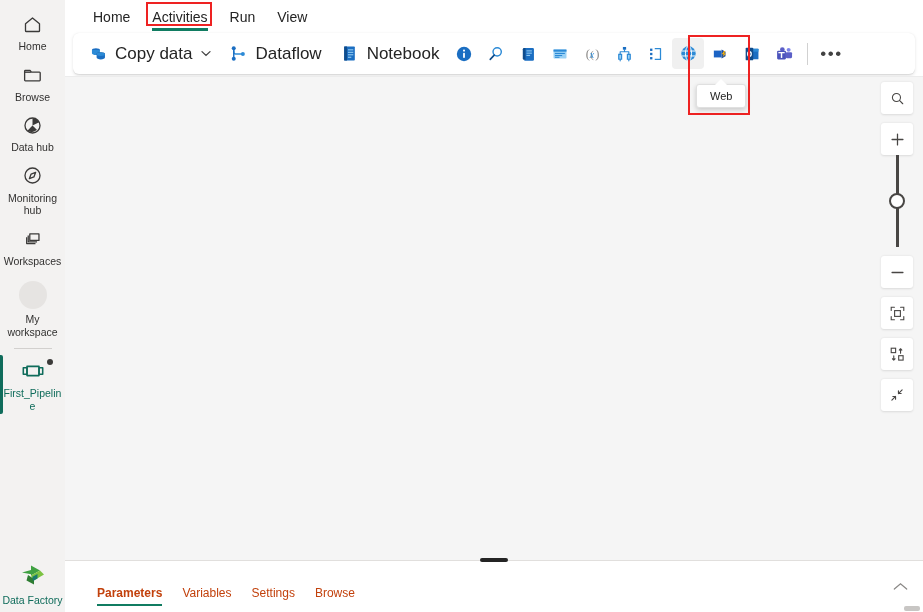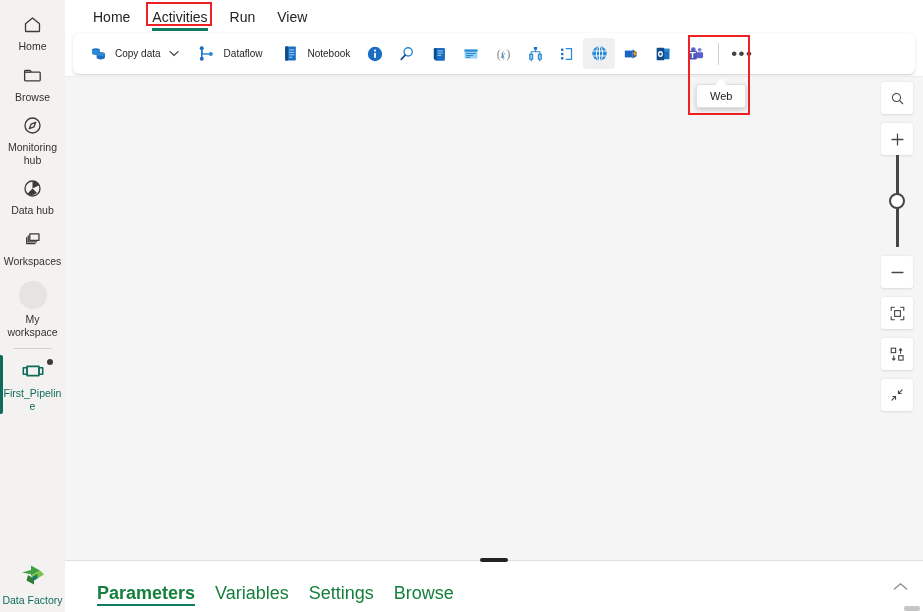--- a/index.html
+++ b/index.html
@@ -74,21 +74,21 @@
   #toolbar {
     height: 41px; background: #ffffff; border-radius: 6px;
     box-shadow: 0 1.2px 3.6px rgba(0,0,0,0.10), 0 0.3px 0.9px rgba(0,0,0,0.07);
     display: flex; align-items: center; padding: 0 6px;
     position: relative;
   }
   .tb-btn {
     height: 31px; display: flex; align-items: center; gap: 7px;
     padding: 0 9px; border-radius: 4px; cursor: pointer; white-space: nowrap;
   }
-  .tb-lbl { font-size: 10px; color: #242424; }
+  .tb-lbl { font-size: 17px; color: #242424; }
   .tb-ico { display: flex; align-items: center; justify-content: center; width: 20px; height: 20px; }
   .tb-ico-only { width: 32px; justify-content: center; padding: 0; }
   .tb-sep { width: 1px; height: 22px; background: #d1d1d1; margin: 0 7px; }
   .chev { font-size: 10px; color: #424242; margin-left: 1px; }
   .ellipsis-btn { font-size: 17px; color: #424242; letter-spacing: 1.5px; line-height: 10px; }
 
   
   .redbox { position: absolute; border: 2.5px solid #ee2222; pointer-events: none; z-index: 40; }
 
   
@@ -128,21 +128,21 @@
   }
 
   
   #bottom { flex: 0 0 52px; background: #ffffff; position: relative; border-top: 1px solid #e1dfdd; }
   #drag-handle {
     position: absolute; top: -3px; left: 50%; margin-left: -14px;
     width: 28px; height: 4px; background: #242424; border-radius: 2px; cursor: ns-resize;
   }
   #bottom-tabs { display: flex; align-items: flex-end; height: 100%; padding-left: 22px; }
   .b-tab {
-    font-size: 18px; color: #15803d; padding: 0 10px 11px 10px;
+    font-size: 12px; color: #c2410c; padding: 0 10px 11px 10px;
     cursor: pointer; position: relative; line-height: 16px;
   }
   .b-tab.active { font-weight: bold; }
   .b-tab.active::after {
     content: ""; position: absolute; left: 10px; right: 10px; bottom: 6px;
     height: 2.5px; background: #107c61;
   }
   #collapse-chevron {
     position: absolute; right: 13px; top: 50%; margin-top: -9px;
     width: 20px; height: 18px; display: flex; align-items: center; justify-content: center;
@@ -171,41 +171,41 @@
 
 
     <div class="rail-item">
       <div class="rail-ico">
         <svg width="21" height="21" viewBox="0 0 24 24" fill="none" stroke="#3b3a39" stroke-width="1.5" stroke-linejoin="round">
             <path d="M3.8 7.4h5.4l1.6 1.9H20a.8.8 0 0 1 .8.8v8.3a.8.8 0 0 1-.8.8H3.8a.8.8 0 0 1-.8-.8V8.2a.8.8 0 0 1 .8-.8z"></path>
             <path d="M3.2 9.4h7"></path>
           </svg>
       </div>
       <div class="rail-lbl">Browse</div>
-    </div>
-
-    <div class="rail-item">
-      <div class="rail-ico">
-        <svg width="21" height="21" viewBox="0 0 24 24" fill="none" stroke="#3b3a39" stroke-width="1.5">
-            <circle cx="12" cy="12" r="8.6"></circle>
-            <path d="M15.6 8.4 10.4 10.4 8.4 15.6 13.6 13.6 Z" stroke-linejoin="round"></path>
-          </svg>
-      </div>
-      <div class="rail-lbl">Monitoring hub</div>
     </div>
 
     <div class="rail-item">
       <div class="rail-ico">
         <svg width="21" height="21" viewBox="0 0 24 24">
             <circle cx="12" cy="12" r="8.6" fill="none" stroke="#3b3a39" stroke-width="1.5"></circle>
             <path d="M12 12 L12 3.6 A8.4 8.4 0 0 1 19.6 8.4 Z" fill="#3b3a39"></path>
             <path d="M12 12 L6.2 18 A8.4 8.4 0 0 0 17 16.8 Z" fill="#3b3a39"></path>
           </svg>
       </div>
       <div class="rail-lbl">Data hub</div>
+    </div>
+
+    <div class="rail-item">
+      <div class="rail-ico">
+        <svg width="21" height="21" viewBox="0 0 24 24" fill="none" stroke="#3b3a39" stroke-width="1.5">
+            <circle cx="12" cy="12" r="8.6"></circle>
+            <path d="M15.6 8.4 10.4 10.4 8.4 15.6 13.6 13.6 Z" stroke-linejoin="round"></path>
+          </svg>
+      </div>
+      <div class="rail-lbl">Monitoring hub</div>
     </div>
 
     <div class="rail-item">
       <div class="rail-ico">
         <svg width="22" height="22" viewBox="0 0 24 24" fill="none" stroke="#3b3a39" stroke-width="1.4" stroke-linejoin="round">
             <path d="M8.5 6.5h10v7h-10z"></path>
             <path d="M6.8 8.3v6.9h9.6"></path>
             <path d="M5.1 10.1v6.9h9.6"></path>
           </svg>
       </div>

